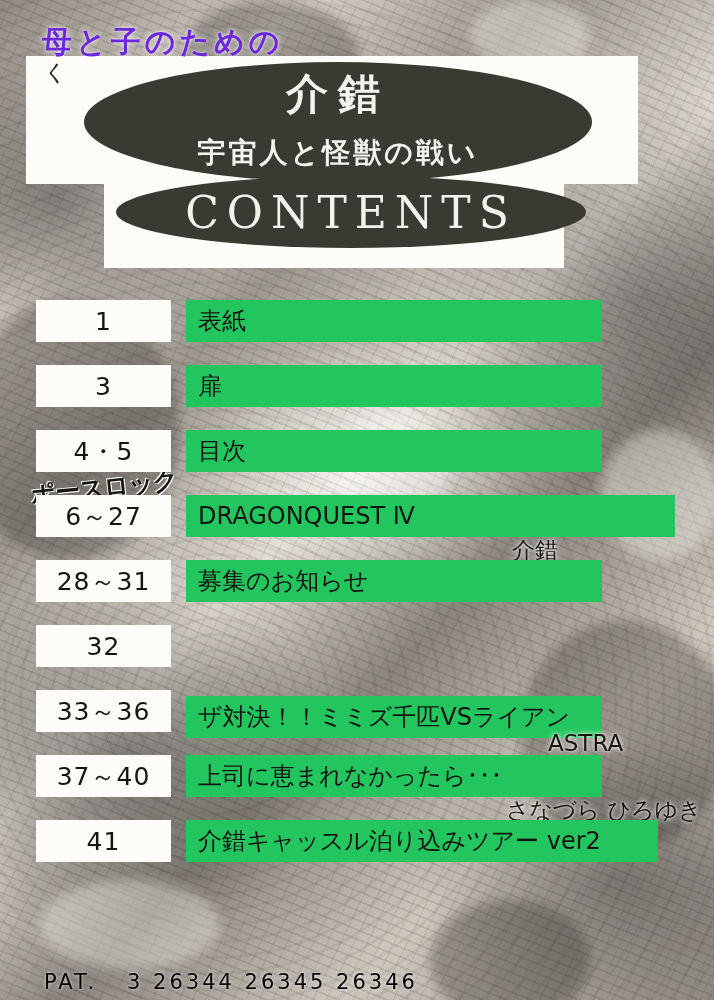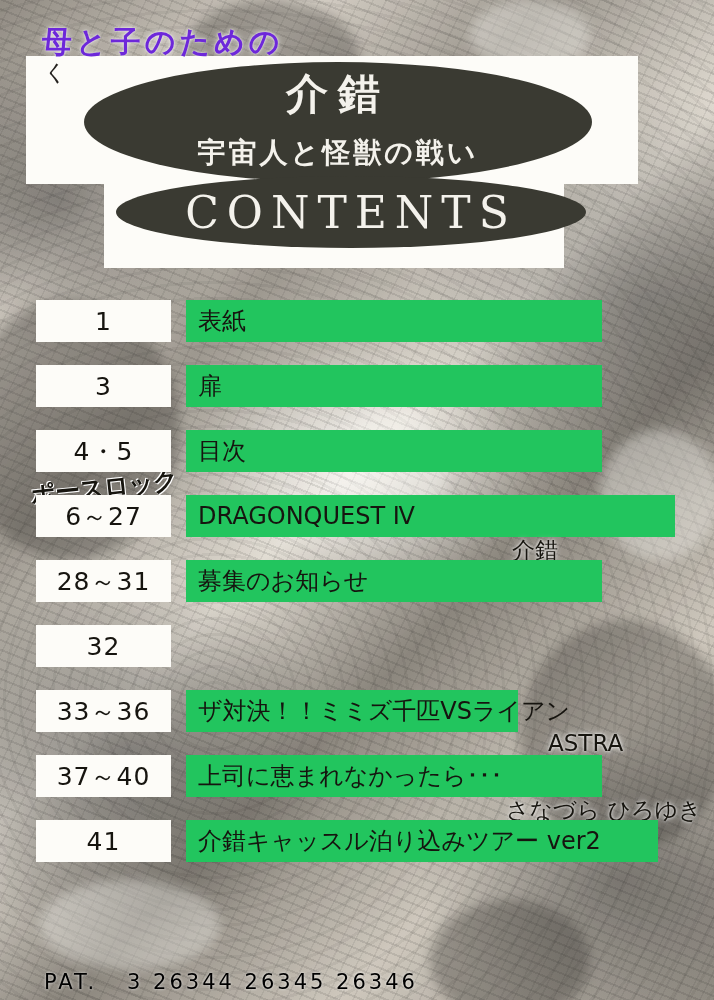--- a/index.html
+++ b/index.html
@@ -307,21 +307,21 @@
       <div class="page-box">28～31</div>
       <div class="title-box" style="width:416px;">募集のお知らせ</div>
     </div>
 
     <div class="row">
       <div class="page-box">32</div>
     </div>
 
     <div class="row">
       <div class="page-box">33～36</div>
-      <div class="title-box" style="width:332px;">ザ対決！！ミミズ千匹VSライアン</div>
+      <div class="title-box" style="width:416px;margin-top:6px;">ザ対決！！ミミズ千匹VSライアン</div>
       <div class="author" style="left:548px;">ASTRA</div>
     </div>
 
     <div class="row">
       <div class="page-box">37～40</div>
       <div class="title-box" style="width:416px;">上司に恵まれなかったら･･･</div>
       <div class="author" style="left:506px;">さなづら ひろゆき</div>
     </div>
 
     <div class="row">

